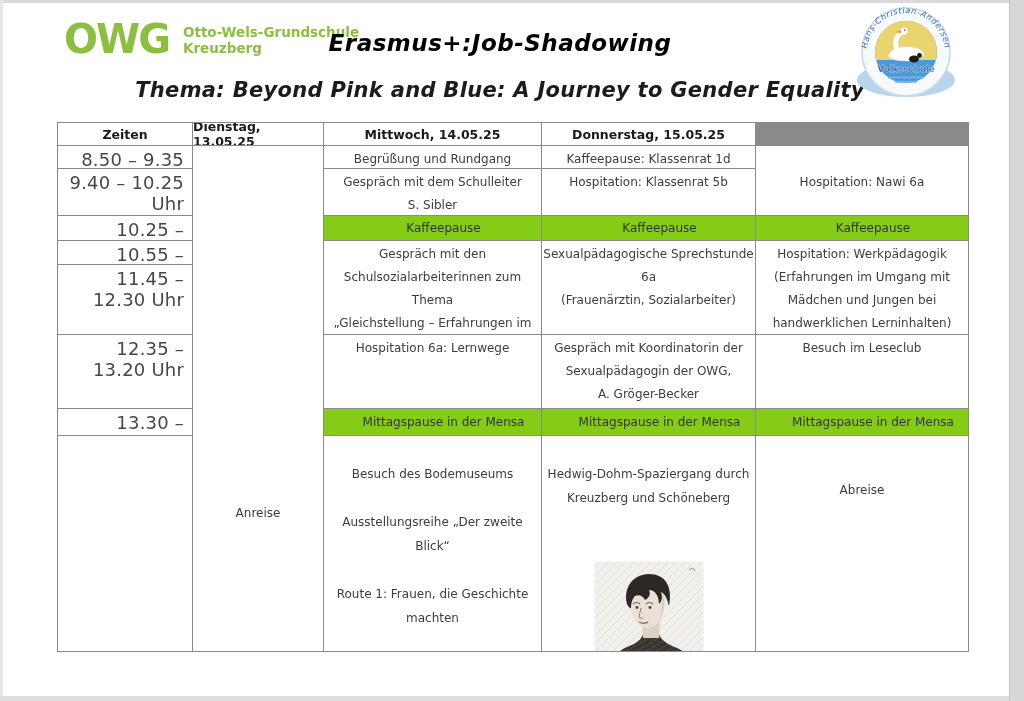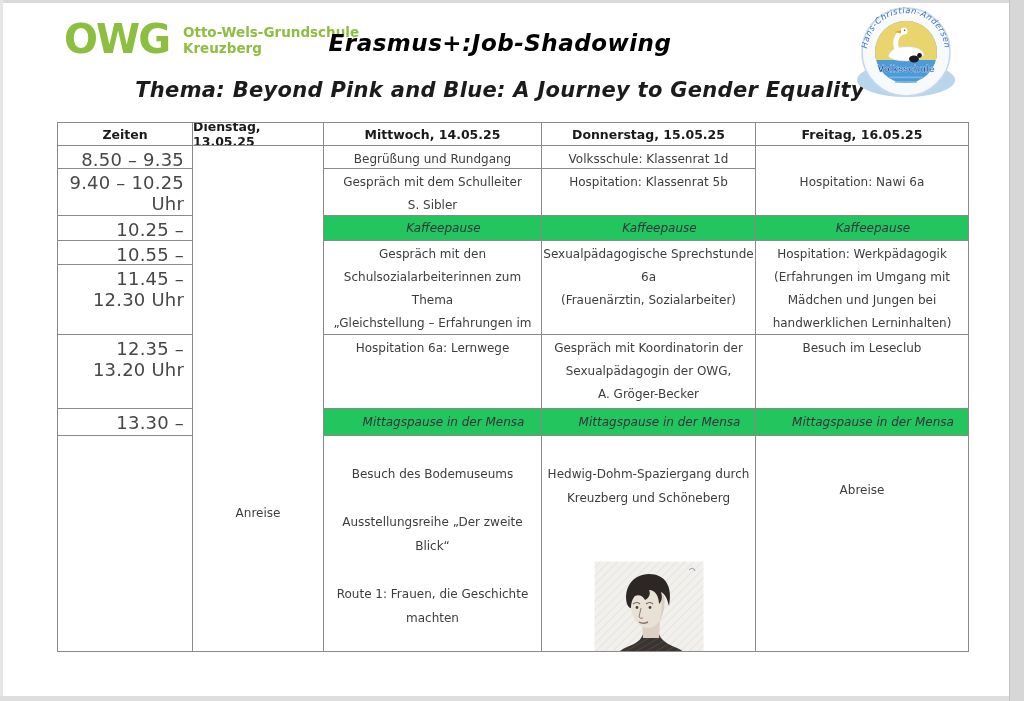--- a/index.html
+++ b/index.html
@@ -29,22 +29,22 @@
   .tbl { position:absolute; left:57px; top:122px;
     display:grid;
     grid-template-columns:134px 130px 217px 213px 212px;
     grid-template-rows:22px 22px 46px 24px 23px 69px 73px 26px 215px;
     gap:1px; padding:1px; background:#8a8a8a; }
   .cell { background:#ffffff; position:relative; overflow:hidden; }
   .hdr { background:#ffffff; display:flex; align-items:center; justify-content:center;
     font-size:12.5px; font-weight:bold; color:#1a1a1a; }
   .time { text-align:right; padding:3px 8px 0 0; font-size:18px; color:#474747; letter-spacing:0.2px; }
   .c { text-align:center; padding-top:2px; font-size:12px; line-height:23px; color:#3d3d3d; white-space:pre-line; }
-  .pause { background:#22c55e; display:flex; align-items:center; justify-content:center;
-    font-size:12px; font-style:italic; color:#34343e;padding-left:22px; }
+  .pause { background:#84cc16; display:flex; align-items:center; justify-content:center;
+    font-size:12px; color:#34343e;padding-left:22px; }
   .u { }
   .museum { line-height:24px; }
   .museum div { line-height:24px; }
   .anreise-text { position:absolute; top:360px; left:0; right:0; text-align:center; font-size:12px; color:#3d3d3d; }
   .abreise { padding-top:43px; }
   .walk-cell { line-height:24px; }
   .portrait { display:block; margin:2px auto 0 auto; }
 </style>
 </head>
 <body>
@@ -94,21 +94,20 @@
       </text>
     </svg>
   </div>
 
   <div class="tbl">
 
     <div class="cell hdr" style="grid-row:1;grid-column:1">Zeiten</div>
     <div class="cell hdr" style="grid-row:1;grid-column:2">Dienstag, 13.05.25</div>
     <div class="cell hdr" style="grid-row:1;grid-column:3">Mittwoch, 14.05.25</div>
     <div class="cell hdr" style="grid-row:1;grid-column:4">Donnerstag, 15.05.25</div>
-    <div class="cell hdr" style="grid-row:1;grid-column:5">Freitag, 16.05.25</div>
 
     <div class="cell time" style="grid-row:2;grid-column:1">8.50 – 9.35 Uhr</div>
     <div class="cell time" style="grid-row:3;grid-column:1">9.40 – 10.25 Uhr</div>
     <div class="cell time" style="grid-row:4;grid-column:1">10.25 – 10.45 Uhr</div>
     <div class="cell time" style="grid-row:5;grid-column:1">10.55 – 11.40 Uhr</div>
     <div class="cell time" style="grid-row:6;grid-column:1">11.45 – 12.30 Uhr</div>
     <div class="cell time" style="grid-row:7;grid-column:1">12.35 – 13.20 Uhr</div>
     <div class="cell time" style="grid-row:8;grid-column:1">13.30 – 14.15 Uhr</div>
     <div class="cell" style="grid-row:9;grid-column:1"></div>
 
@@ -126,21 +125,21 @@
 Umgang mit anderen Kulturen“</div>
     <div class="cell c" style="grid-row:7;grid-column:3">Hospitation 6a: Lernwege</div>
     <div class="cell pause" style="grid-row:8;grid-column:3">Mittagspause in der Mensa</div>
     <div class="cell c museum" style="grid-row:9;grid-column:3">
       <div>Besuch des Bodemuseums</div>
       <div>Ausstellungsreihe „Der zweite Blick“</div>
       <div><span class="u">Route 1</span><span>: Frauen, die Geschichte machten</span></div>
       
     </div>
 
-    <div class="cell c" style="grid-row:2;grid-column:4">Volksschule: Klassenrat 1d</div>
+    <div class="cell c" style="grid-row:2;grid-column:4">Kaffeepause: Klassenrat 1d</div>
     <div class="cell c" style="grid-row:3;grid-column:4">Hospitation: Klassenrat 5b</div>
     <div class="cell pause" style="grid-row:4;grid-column:4">Kaffeepause</div>
     <div class="cell c" style="grid-row:5 / span 2;grid-column:4">Sexualpädagogische Sprechstunde 6a
 (Frauenärztin, Sozialarbeiter)</div>
     <div class="cell c" style="grid-row:7;grid-column:4">Gespräch mit Koordinatorin der
 Sexualpädagogin der OWG,
 A. Gröger-Becker</div>
     <div class="cell pause" style="grid-row:8;grid-column:4">Mittagspause in der Mensa</div>
     <div class="cell c walk-cell" style="grid-row:9;grid-column:4">
       <div>Hedwig-Dohm-Spaziergang durch

